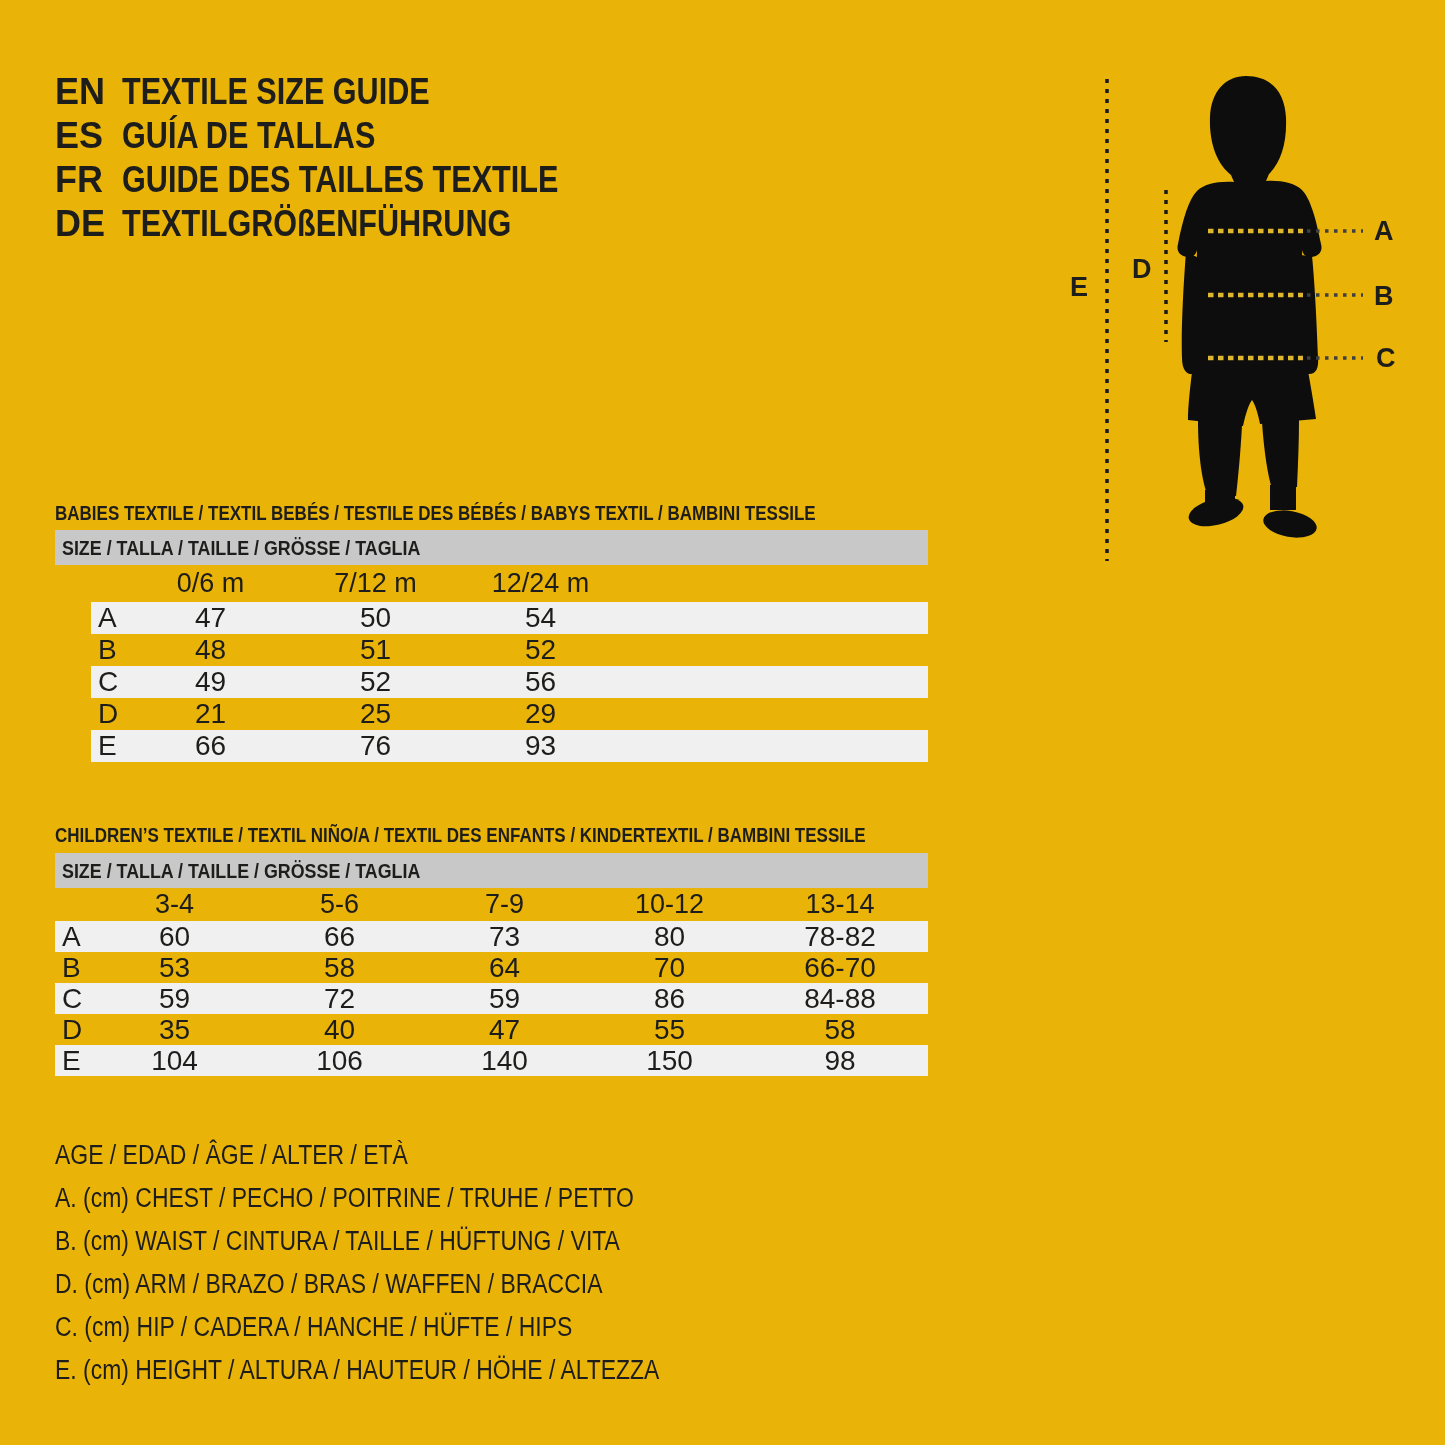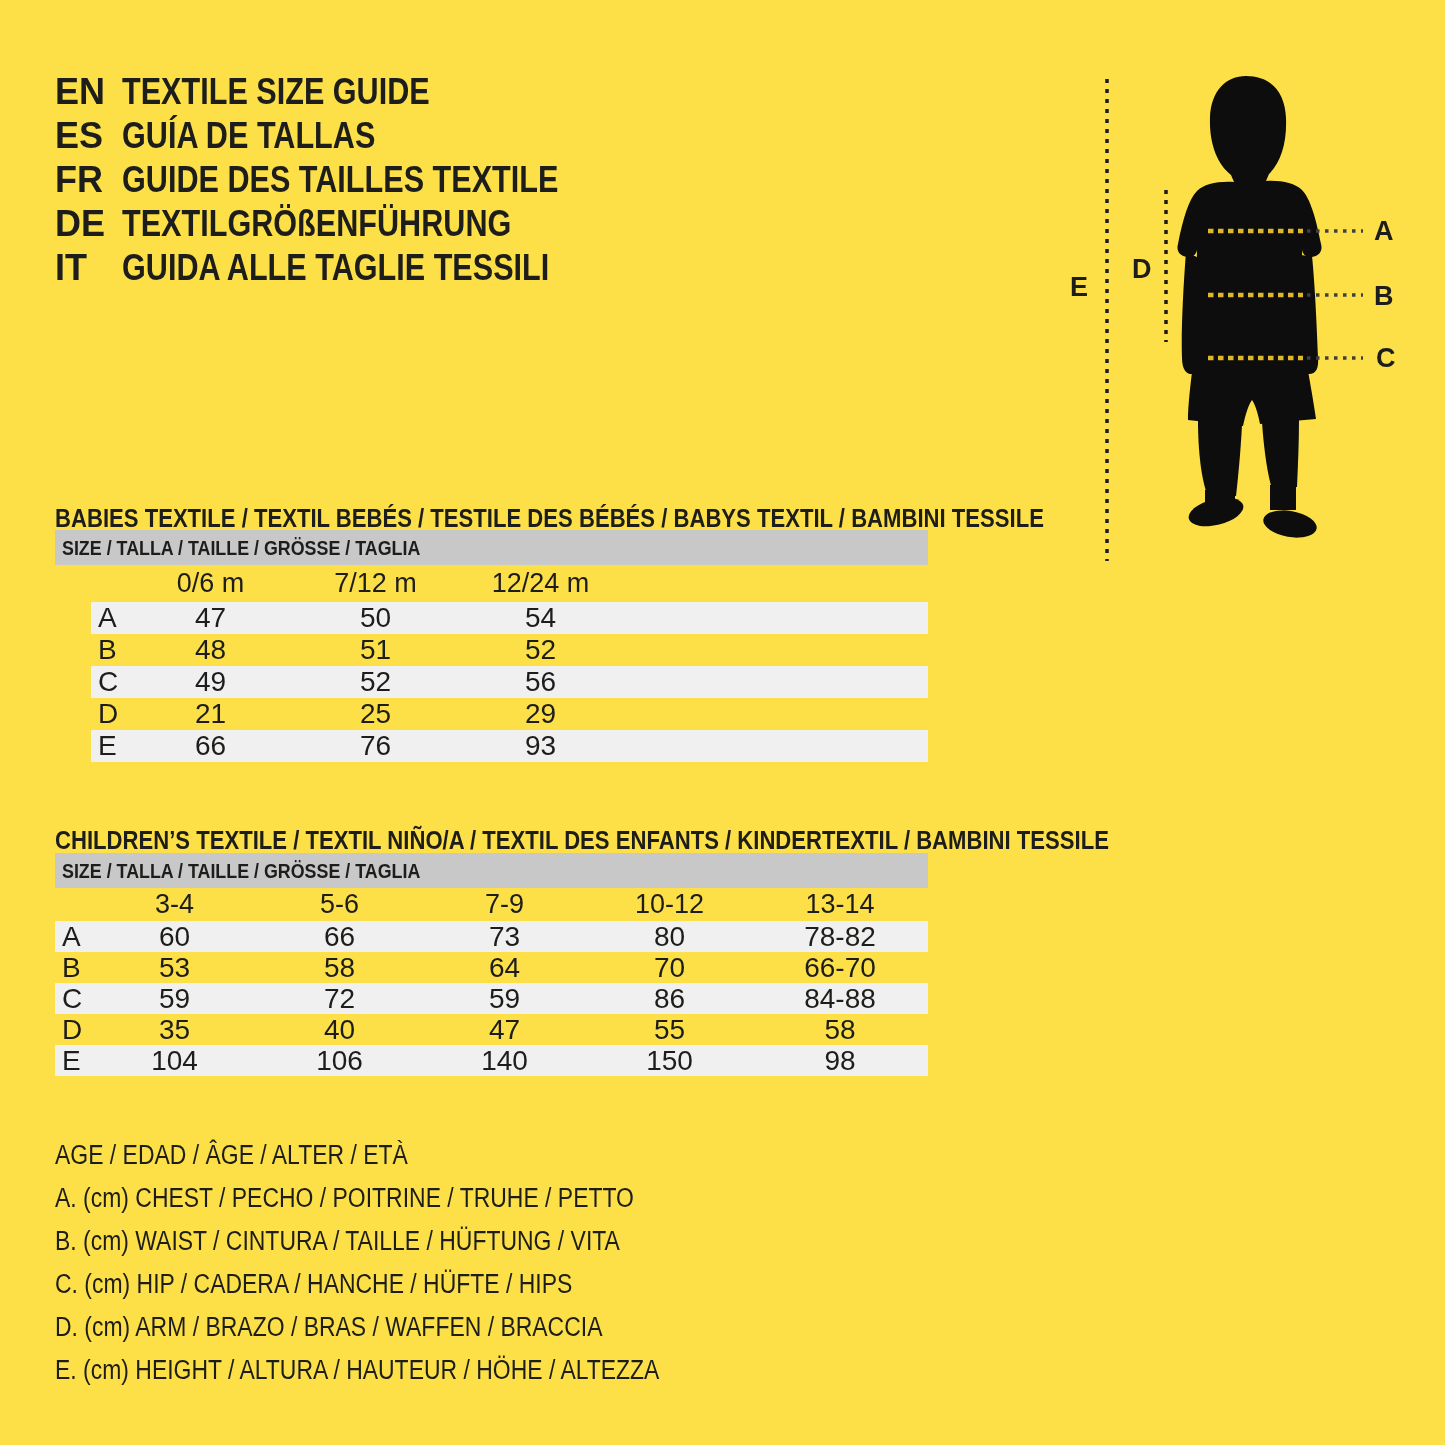--- a/index.html
+++ b/index.html
@@ -1,30 +1,30 @@
 <!DOCTYPE html>
 <html style="--text: #1d1d1b; --band_gray: #c8c8c8; --stripe_gray: #f0f0f0; --dash_yellow: #ddb72f; --silhouette_black: #0d0d0d;"><head>
 <meta charset="utf-8">
 <style>
   html,body{margin:0;padding:0;background:#fff;}
   .canvas{
-    position:relative;width:1445px;height:1445px;background:#fde047;overflow:hidden;
+    position:relative;width:1445px;height:1445px;background:#eab308;overflow:hidden;
     font-family:"Liberation Sans",sans-serif;color:var(--text,#1d1d1b);
   }
   
   .cond{display:inline-block;transform:scaleX(.85);transform-origin:0 50%;white-space:nowrap;}
 
   
   .lang-header{position:absolute;left:55px;top:70px;}
   .lang-row{display:flex;height:44px;align-items:center;font-weight:bold;font-size:36px;}
   .lang-code{width:67px;flex:0 0 67px;}
   .lang-title{white-space:nowrap;}
 
   
-  .section-title{position:absolute;left:55px;font-weight:bold;font-size:26px;line-height:28px;white-space:nowrap;}
+  .section-title{position:absolute;left:55px;font-weight:bold;font-size:20px;line-height:28px;white-space:nowrap;}
   .title-babies{top:482px;}
   .title-children{top:804px;}
 
   
   .size-band{position:absolute;left:55px;width:873px;height:35px;background:var(--band_gray,#c8c8c8);
     font-weight:bold;font-size:21px;line-height:35px;padding-left:7px;box-sizing:border-box;white-space:nowrap;}
   .band-babies{top:530px;}
   .band-children{top:853px;}
 
   
@@ -75,24 +75,20 @@
       <span class="lang-title cond">GUÍA DE TALLAS</span>
     </div>
     <div class="lang-row">
       <span class="lang-code">FR</span>
       <span class="lang-title cond">GUIDE DES TAILLES TEXTILE</span>
     </div>
     <div class="lang-row">
       <span class="lang-code">DE</span>
       <span class="lang-title cond">TEXTILGRÖßENFÜHRUNG</span>
     </div>
-    <div class="lang-row">
-      <span class="lang-code">IT</span>
-      <span class="lang-title cond">GUIDA ALLE TAGLIE TESSILI</span>
-    </div>
   </section>
 
   <svg class="figure-svg" viewBox="0 0 400 520">
 
     <line class="dash-frame" x1="67" y1="19" x2="67" y2="501"></line>
 
     <line class="dash-frame" x1="126" y1="130" x2="126" y2="282"></line>
 
     <path class="sil" d="M206,16 C186,16 171,31 170,57 C169,83 177,104 191,115 L194,122 C178,121 164,124 157,131 C149,139 143,158 138,184 C136,191 140,196 147,197 C152,198 156,195 157,190 L155,290 L264,290 L262,190 C263,195 267,198 272,197 C279,196 283,191 281,184 C276,158 270,138 262,130 C255,123 240,120 226,121 L229,114 C241,102 247,83 246,58 C245,31 230,16 206,16 Z"></path>
     <path class="sil" d="M146,192 C143,230 141,275 142,298 C142,310 147,315 153,314 C159,313 161,307 160,297 L159,198 Z"></path>
@@ -224,18 +220,18 @@
       <span class="cell val">150</span>
       <span class="cell val">98</span>
       <span class="cell"></span>
     </div>
   </div>
 
   <section class="legend">
     <span class="legend-line"><span class="cond">AGE / EDAD / ÂGE / ALTER / ETÀ</span></span>
     <span class="legend-line"><span class="cond">A. (cm) CHEST / PECHO / POITRINE / TRUHE / PETTO</span></span>
     <span class="legend-line"><span class="cond">B. (cm) WAIST / CINTURA / TAILLE / HÜFTUNG / VITA</span></span>
+    <span class="legend-line"><span class="cond">D. (cm) ARM / BRAZO / BRAS / WAFFEN / BRACCIA</span></span>
     <span class="legend-line"><span class="cond">C. (cm) HIP / CADERA / HANCHE / HÜFTE / HIPS</span></span>
-    <span class="legend-line"><span class="cond">D. (cm) ARM / BRAZO / BRAS / WAFFEN / BRACCIA</span></span>
     <span class="legend-line"><span class="cond">E. (cm) HEIGHT / ALTURA / HAUTEUR / HÖHE / ALTEZZA</span></span>
   </section>
 
 </div>
 
 </body></html>

